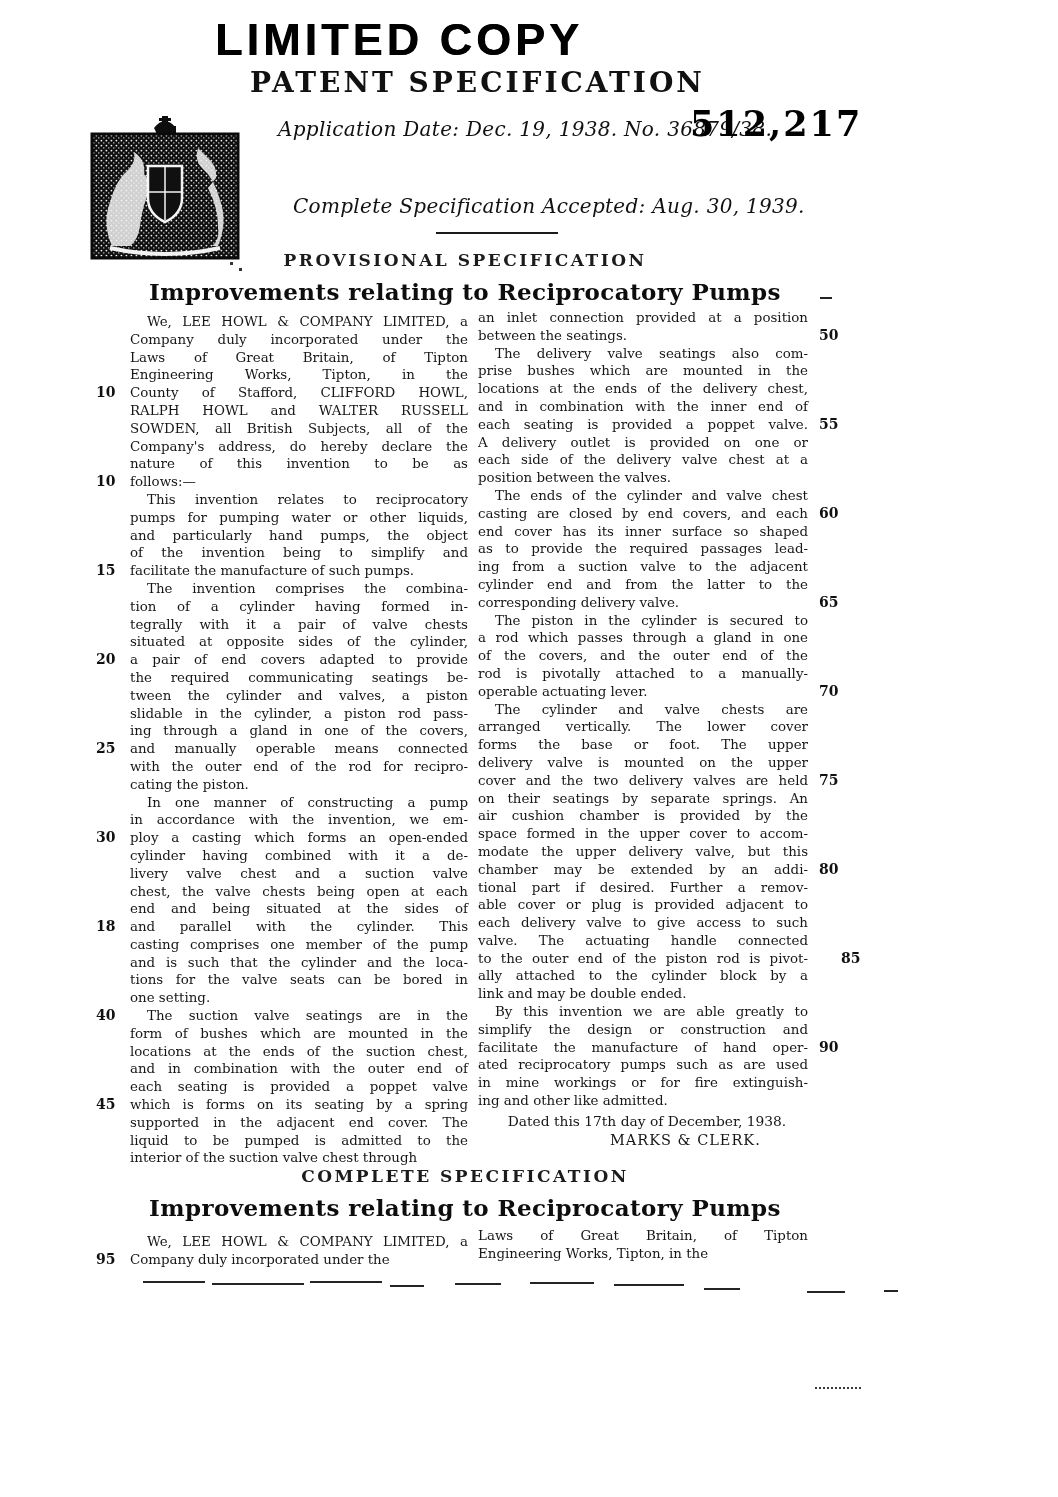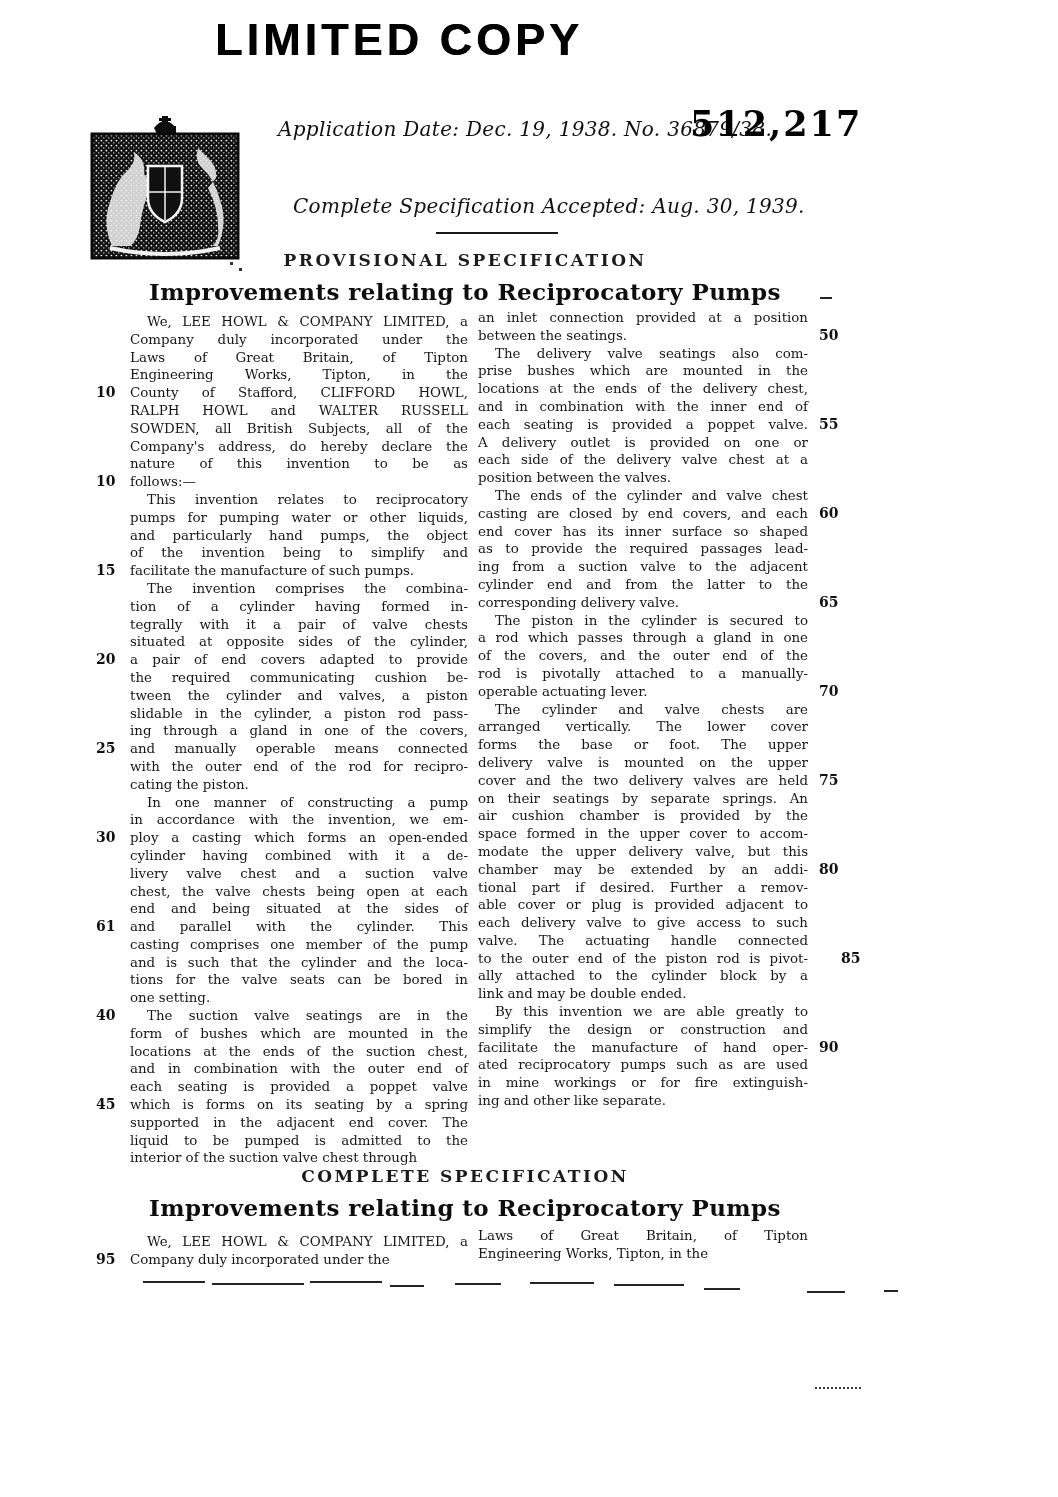--- a/index.html
+++ b/index.html
@@ -78,20 +78,21 @@
   .artifact{position:absolute;background:#242424;height:2px;}
   .artifact.dotted{background:none;border-top:2px dotted #3a3a3a;height:0;}
   .artifact.dot{width:3px;height:3px;background:#333;}
 </style>
 </head>
 <body>
 
 <div id="page">
 
   <div class="stamp">LIMITED COPY</div>
+  <div class="doc-title">PATENT SPECIFICATION</div>
 
   <div class="crest">
     <svg width="150" height="148" viewBox="0 0 150 148" xmlns="http://www.w3.org/2000/svg">
       <defs>
         <pattern id="woodcut" width="5" height="5" patternUnits="userSpaceOnUse">
           <rect width="5" height="5" fill="#101010"></rect>
           <circle cx="1.4" cy="1.6" r="0.9" fill="#f4f4f4"></circle>
           <circle cx="3.8" cy="3.9" r="0.7" fill="#e9e9e9"></circle>
         </pattern>
       </defs>
@@ -144,21 +145,21 @@
         <div class="tline">and particularly hand pumps, the object</div>
         <div class="tline">of the invention being to simplify and</div>
         <div class="tline lastline">facilitate the manufacture of such pumps.</div>
       </div>
       <div class="para indent">
         <div class="tline">The invention comprises the combina-</div>
         <div class="tline">tion of a cylinder having formed in-</div>
         <div class="tline">tegrally with it a pair of valve chests</div>
         <div class="tline">situated at opposite sides of the cylinder,</div>
         <div class="tline">a pair of end covers adapted to provide</div>
-        <div class="tline">the required communicating cushion be-</div>
+        <div class="tline">the required communicating seatings be-</div>
         <div class="tline">tween the cylinder and valves, a piston</div>
         <div class="tline">slidable in the cylinder, a piston rod pass-</div>
         <div class="tline">ing through a gland in one of the covers,</div>
         <div class="tline">and manually operable means connected</div>
         <div class="tline">with the outer end of the rod for recipro-</div>
         <div class="tline lastline">cating the piston.</div>
       </div>
       <div class="para indent">
         <div class="tline">In one manner of constructing a pump</div>
         <div class="tline">in accordance with the invention, we em-</div>
@@ -183,21 +184,21 @@
         <div class="tline">supported in the adjacent end cover. The</div>
         <div class="tline">liquid to be pumped is admitted to the</div>
         <div class="tline lastline">interior of the suction valve chest through</div>
       </div>
       <span class="marker" style="top: 71.2px;">10</span>
       <span class="marker" style="top: 160.2px;">10</span>
       <span class="marker" style="top: 249.2px;">15</span>
       <span class="marker" style="top: 338.2px;">20</span>
       <span class="marker" style="top: 427.2px;">25</span>
       <span class="marker" style="top: 516.2px;">30</span>
-      <span class="marker" style="top: 605.2px;">61</span>
+      <span class="marker" style="top: 605.2px;">18</span>
       <span class="marker" style="top: 694.2px;">40</span>
       <span class="marker" style="top: 783.2px;">45</span>
     </div>
   <div class="col col-right" id="prov-right">
       <div class="para">
         <div class="tline">an inlet connection provided at a position</div>
         <div class="tline lastline">between the seatings.</div>
       </div>
       <div class="para indent">
         <div class="tline">The delivery valve seatings also com-</div>
@@ -243,33 +244,37 @@
         <div class="tline">to the outer end of the piston rod is pivot-</div>
         <div class="tline">ally attached to the cylinder block by a</div>
         <div class="tline lastline">link and may be double ended.</div>
       </div>
       <div class="para indent">
         <div class="tline">By this invention we are able greatly to</div>
         <div class="tline">simplify the design or construction and</div>
         <div class="tline">facilitate the manufacture of hand oper-</div>
         <div class="tline">ated reciprocatory pumps such as are used</div>
         <div class="tline">in mine workings or for fire extinguish-</div>
-        <div class="tline lastline">ing and other like separate.</div>
+        <div class="tline lastline">ing and other like admitted.</div>
       </div>
       <span class="marker" style="top: 17.8px;">50</span>
       <span class="marker" style="top: 106.8px;">55</span>
       <span class="marker" style="top: 195.8px;">60</span>
       <span class="marker" style="top: 284.8px;">65</span>
       <span class="marker" style="top: 373.8px;">70</span>
       <span class="marker" style="top: 462.8px;">75</span>
       <span class="marker" style="top: 551.8px;">80</span>
       <span class="marker" style="top: 640.8px; margin-left: 22px;">85</span>
       <span class="marker" style="top: 729.8px;">90</span>
     </div>
 
+  <div class="sig-block">
+    <div class="sig-dated">Dated this 17th day of December, 1938.</div>
+    <div class="sig-name">MARKS &amp; CLERK.</div>
+  </div>
 
   <div class="head-wrap section-heading" id="comp-head">COMPLETE  SPECIFICATION</div>
   <div class="head-wrap invention-title" id="comp-title">Improvements relating to Reciprocatory Pumps</div>
 
   <div class="col col-left" id="comp-left">
       <div class="para indent">
         <div class="tline">We, LEE HOWL &amp; COMPANY LIMITED, a</div>
         <div class="tline lastline">Company duly incorporated under the</div>
       </div>
       <span class="marker" style="top: 17.8px;">95</span>

